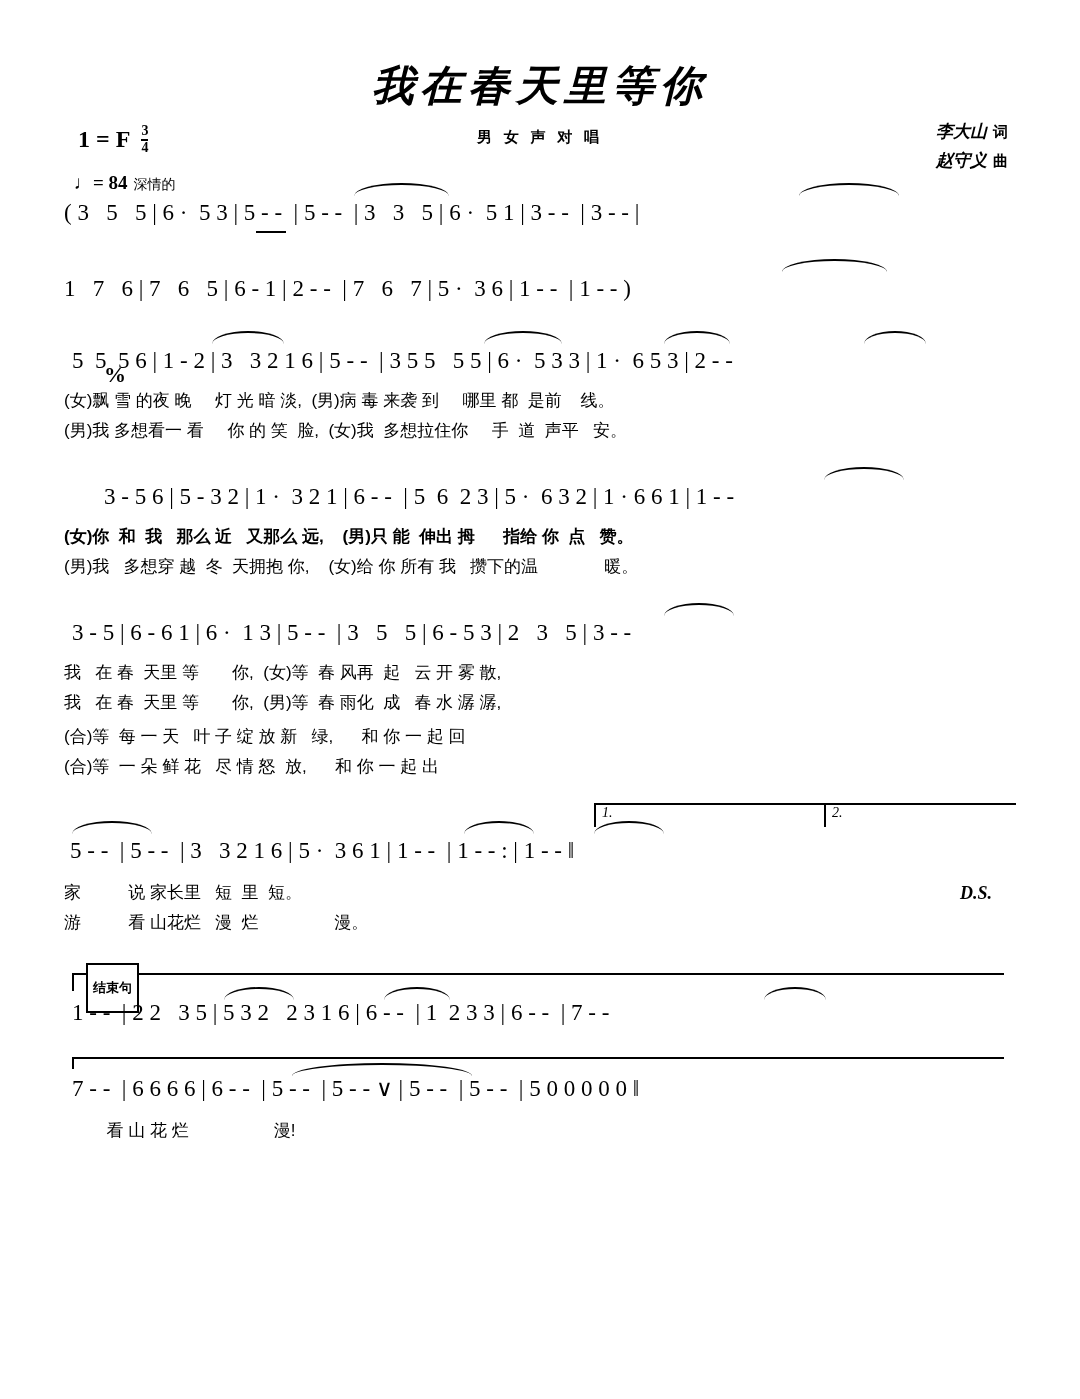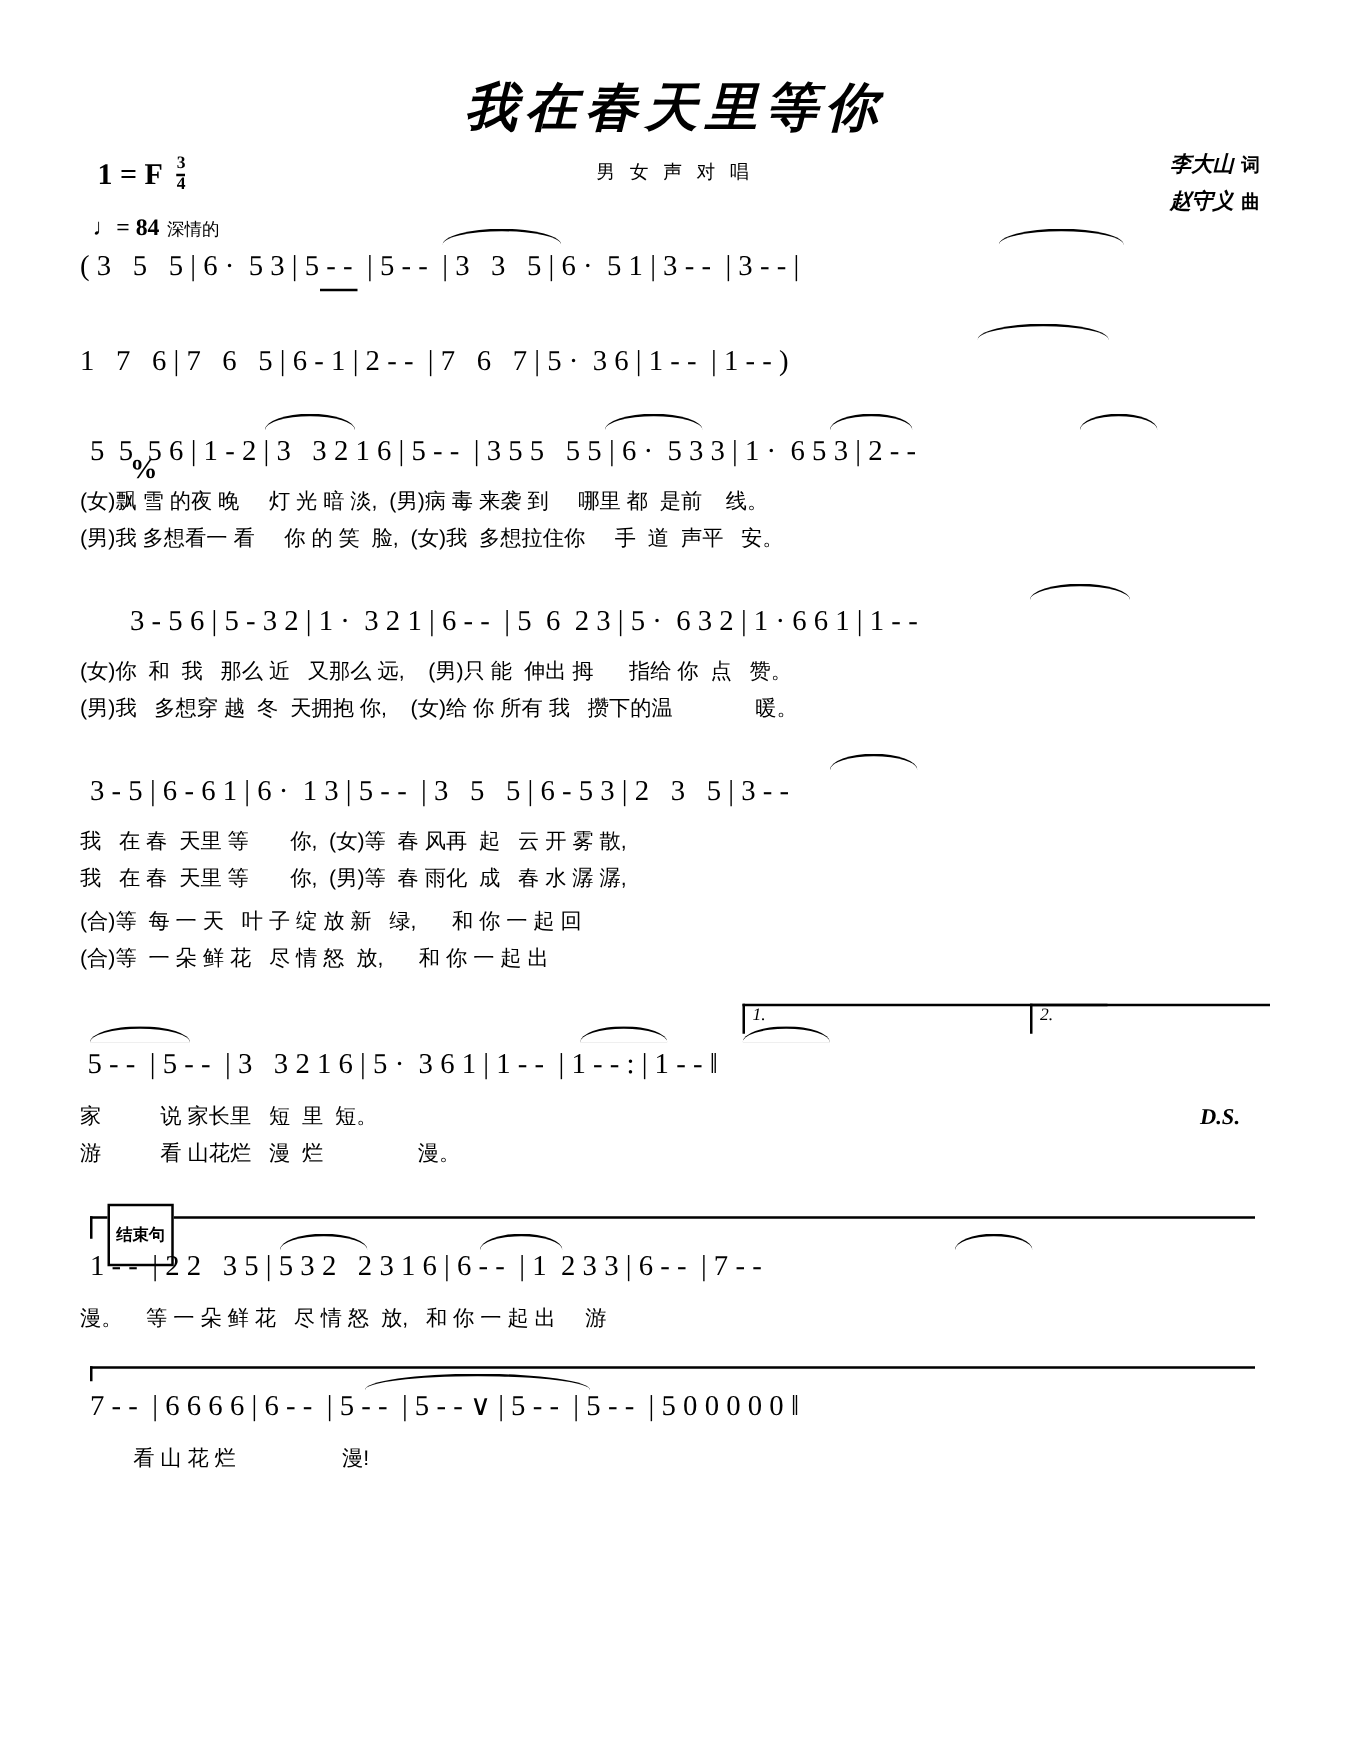--- a/index.html
+++ b/index.html
@@ -29,20 +29,21 @@
     font-weight: bold;
     letter-spacing: 6px;
     padding-top: 58px;
     font-style: italic;
   }
   .subtitle {
     text-align: center;
     font-size: 15px;
     letter-spacing: 4px;
     margin-top: 14px;
+    font-weight: bold;
   }
   .credits {
     position: absolute;
     right: 72px;
     top: 118px;
     font-size: 17px;
     line-height: 1.7;
     text-align: right;
     font-weight: bold;
     font-style: italic;
@@ -187,21 +188,21 @@
     <div class="slur" style="left:800px; top:-6px; width:62px;"></div>
     <div class="notes" style="position:absolute;left:8px;top:12px;">5  5  5 6 | 1 - 2 | 3   3 2 1 6 | 5 - -  | 3 5 5   5 5 | 6 ·  5 3 3 | 1 ·  6 5 3 | 2 - -</div>
   </div>
   <div class="lyricline" style="margin-top:4px;">(女)飘 雪 的夜 晚     灯 光 暗 淡,  (男)病 毒 来袭 到     哪里 都  是前    线。</div>
   <div class="lyricline">(男)我 多想看一 看     你 的 笑  脸,  (女)我  多想拉住你     手  道  声平   安。</div>
 
   <div class="system" style="margin-top:24px;height:48px;">
     <div class="slur" style="left:760px; top:-6px; width:80px;"></div>
     <div class="notes" style="position:absolute;left:40px;top:12px;">3 - 5 6 | 5 - 3 2 | 1 ·  3 2 1 | 6 - -  | 5  6  2 3 | 5 ·  6 3 2 | 1 · 6 6 1 | 1 - -</div>
   </div>
-  <div class="lyricline" style="margin-top:4px;">(女)你  和  我   那么 近   又那么 远,    (男)只 能  伸出 拇      指给 你  点   赞。</div>
+  <div class="lyricline" style="margin-top:4px;font-weight:bold;">(女)你  和  我   那么 近   又那么 远,    (男)只 能  伸出 拇      指给 你  点   赞。</div>
   <div class="lyricline">(男)我   多想穿 越  冬  天拥抱 你,    (女)给 你 所有 我   攒下的温              暖。</div>
 
   <div class="system" style="margin-top:24px;height:48px;">
     <div class="slur" style="left:600px; top:-6px; width:70px;"></div>
     <div class="notes" style="position:absolute;left:8px;top:12px;">3 - 5 | 6 - 6 1 | 6 ·  1 3 | 5 - -  | 3   5   5 | 6 - 5 3 | 2   3   5 | 3 - -</div>
   </div>
   <div class="lyricline" style="margin-top:4px;">我   在 春  天里 等       你,  (女)等  春 风再  起   云 开 雾 散,</div>
   <div class="lyricline">我   在 春  天里 等       你,  (男)等  春 雨化  成   春 水 潺 潺,</div>
 
   <div class="lyricline" style="margin-top:4px;">(合)等  每 一 天   叶 子 绽 放 新   绿,      和 你 一 起 回</div>
@@ -228,21 +229,20 @@
     <div style="position:absolute;left:8px;top:8px;width:930px;border-top:2px solid #000;border-left:2px solid #000;height:16px;"></div>
     <div class="endbox" style="left:22px;top:-2px;background:#fff;">结束句</div>
   </div>
 
   <div class="system" style="margin-top:2px;height:46px;">
     <div class="slur" style="left:160px; top:-4px; width:70px;"></div>
     <div class="slur" style="left:320px; top:-4px; width:66px;"></div>
     <div class="slur" style="left:700px; top:-4px; width:62px;"></div>
     <div class="notes" style="position:absolute;left:8px;top:10px;">1 - -  | 2 2   3 5 | 5 3 2   2 3 1 6 | 6 - -  | 1  2 3 3 | 6 - -  | 7 - -</div>
   </div>
-  <div class="lyricline" style="margin-top:6px;">漫。    等 一 朵 鲜 花   尽 情 怒  放,   和 你 一 起 出     游</div>
 
   <div style="position:relative;margin:14px 64px 0 64px;height:14px;">
     <div style="position:absolute;left:8px;top:6px;width:930px;border-top:2px solid #000;border-left:2px solid #000;height:10px;"></div>
   </div>
 
   <div class="system" style="margin-top:2px;height:46px;">
     <div class="slur" style="left:228px; top:-4px; width:180px;"></div>
     <div class="notes" style="position:absolute;left:8px;top:10px;">7 - -  | 6 6 6 6 | 6 - -  | 5 - -  | 5 - - ∨ | 5 - -  | 5 - -  | 5 0 0 0 0 0 ‖</div>
   </div>
   <div class="lyricline" style="margin-top:6px;">         看 山 花 烂                  漫!</div>

